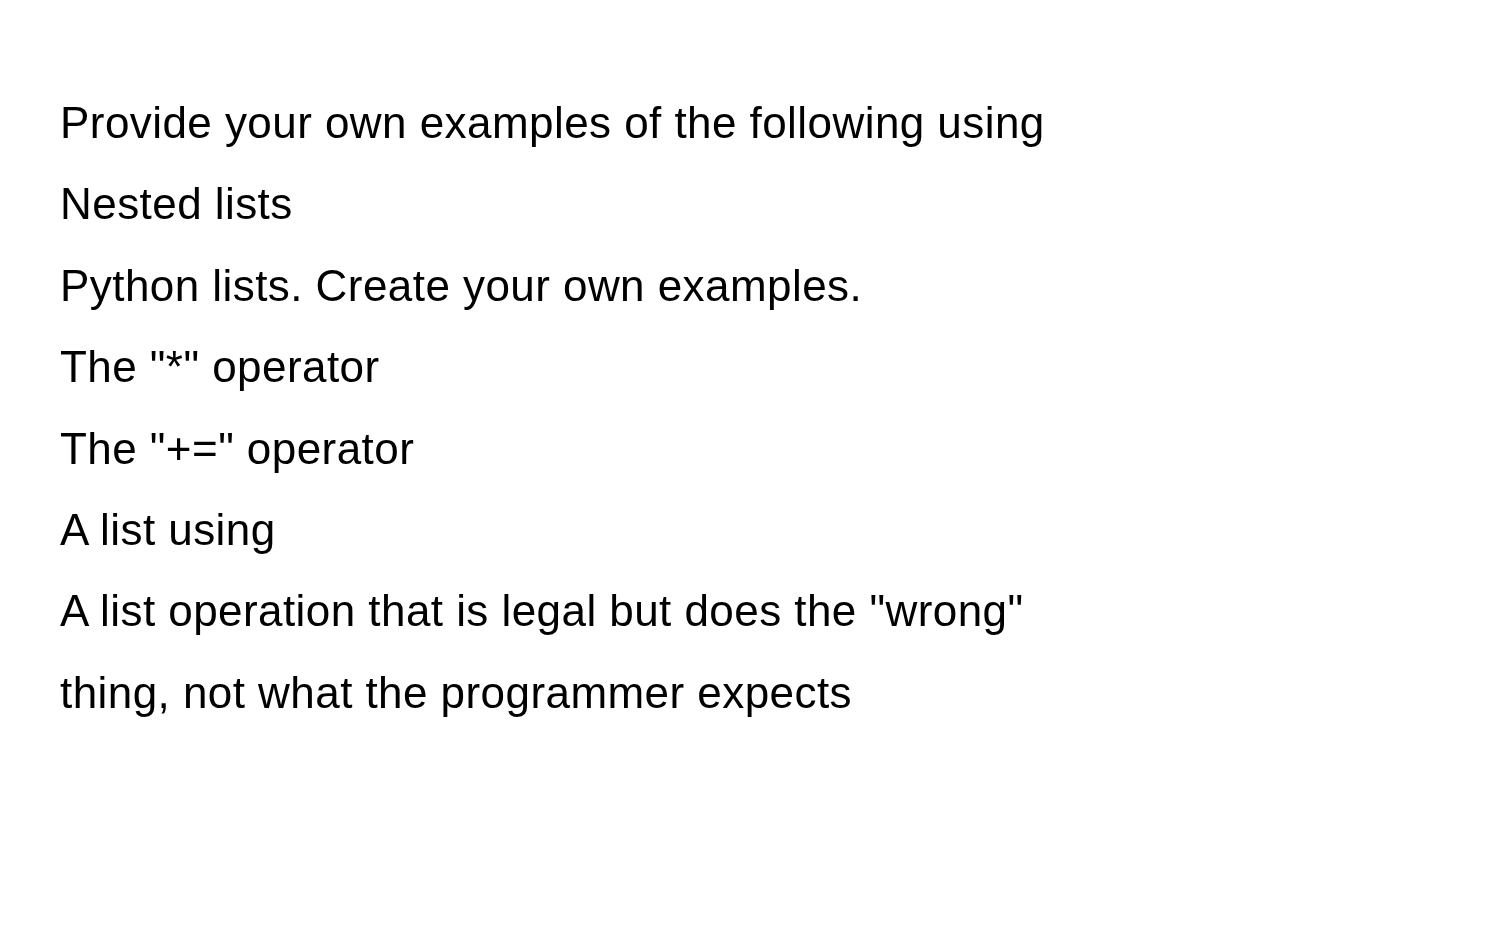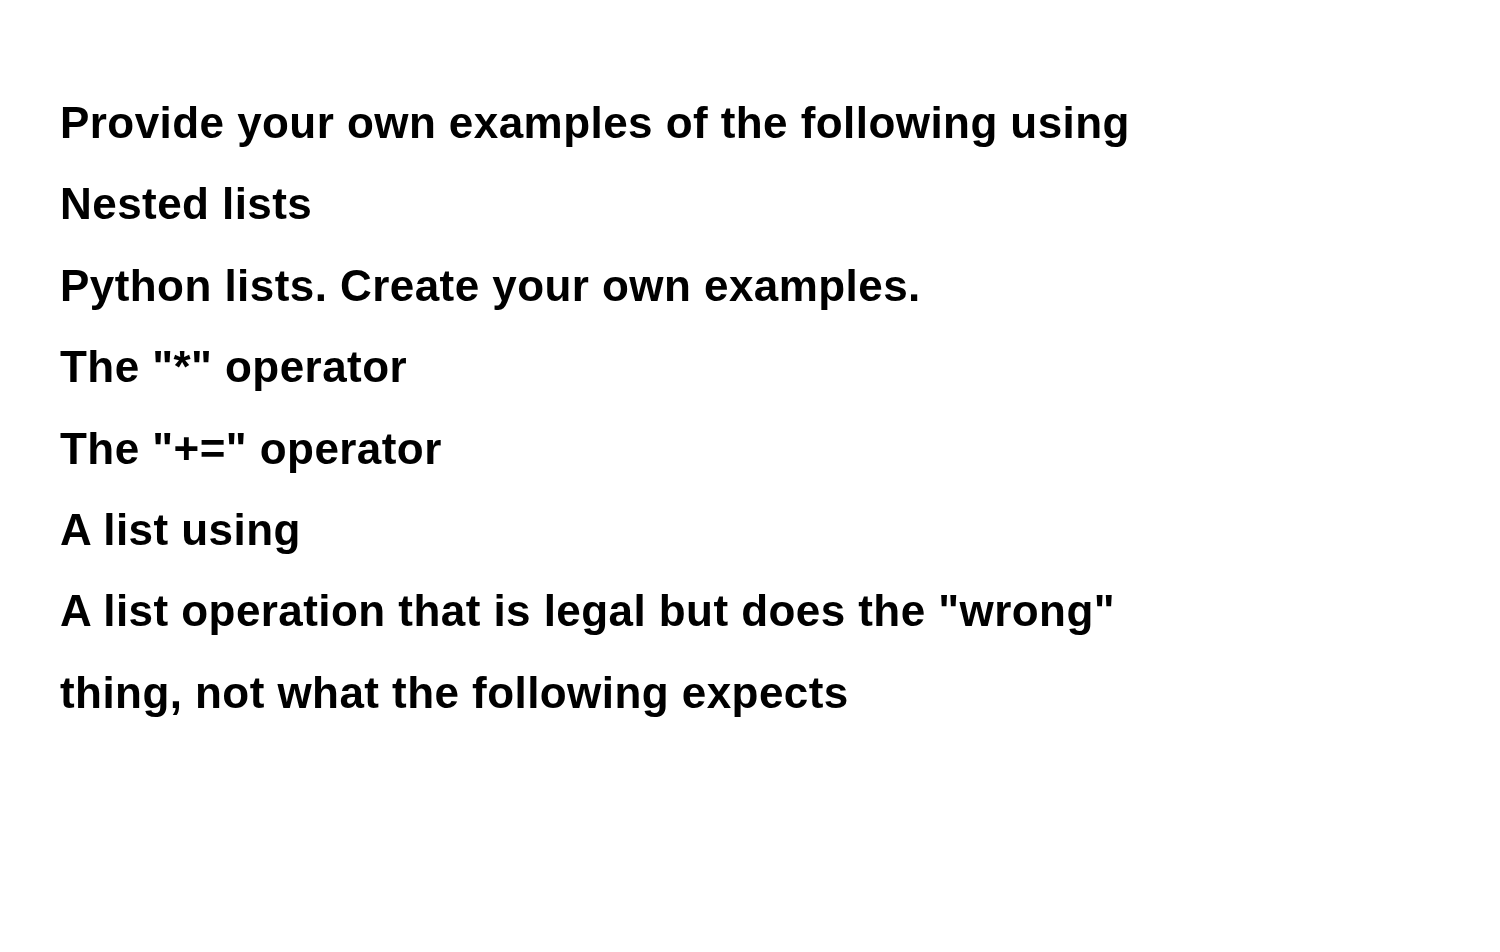--- a/index.html
+++ b/index.html
@@ -16,29 +16,29 @@
       overflow: hidden;
     }
     .page {
       padding: 82px 60px 60px 60px;
       width: 100%;
       height: 100%;
     }
     .para {
       font-size: 44px;
       line-height: 1.85;
-      font-weight: 700;
+      font-weight: 400;
       letter-spacing: 0.01em;
     }
   </style>
 </head>
 <body>
 
 <div class="page">
   <div class="para">Provide your own examples of the following using</div>
   <div class="para">Nested lists</div>
   <div class="para">Python lists. Create your own examples.</div>
   <div class="para">The "*" operator</div>
   <div class="para">The "+=" operator</div>
   <div class="para">A list using</div>
   <div class="para">A list operation that is legal but does the "wrong"</div>
-  <div class="para">thing, not what the following expects</div>
+  <div class="para">thing, not what the programmer expects</div>
 </div>
 
 </body></html>

